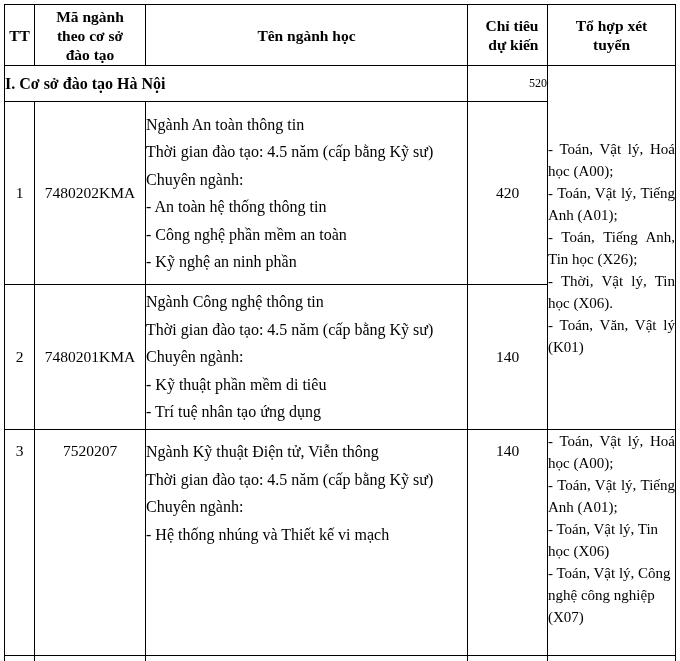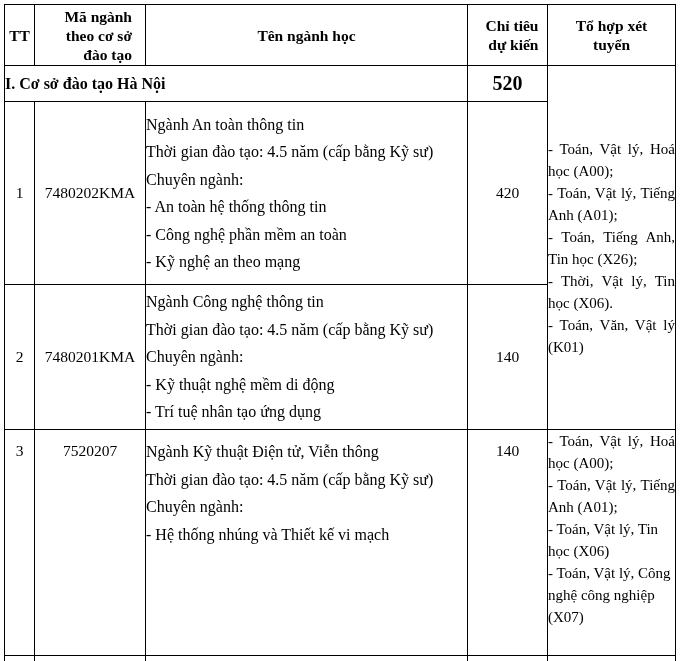--- a/index.html
+++ b/index.html
@@ -32,37 +32,37 @@
   
   tr.hdr { height: 61px; }
   tr.hdr th {
     font-weight: bold;
     font-size: 15.5px;
     line-height: 19px;
     text-align: center;
     vertical-align: middle;
   }
   th.h-tt { vertical-align: top; padding-top: 5px; }
-  .h-wrap-code  { max-width: 84px; margin: 0 auto; text-align: right; }
+  .h-wrap-code  { max-width: 84px; margin: 0 auto; }
   .h-wrap-quota { max-width: 62px; margin: 0 auto; text-align: right; }
   .h-wrap-combo { max-width: 72px; margin: 8px auto; }
 
   
   tr.section { height: 36px; }
   td.sec-title {
     font-weight: bold;
     font-size: 16px;
     text-align: left;
     vertical-align: middle;
     padding-left: 6px;
   }
   td.sec-quota {
-    font-weight: bold;
-    font-size: 20px;
-    text-align: center;
+    font-weight: normal;
+    font-size: 12px;
+    text-align: right;
     vertical-align: middle;
   }
 
   
   tr.r1 { height: 183px; }
   tr.r2 { height: 145px; }
   tr.r3 { height: 226px; }
   td.tt, td.code, td.quota {
     font-size: 15.5px;
     text-align: center;
@@ -139,33 +139,33 @@
 
   <tr class="r1">
     <td class="tt">1</td>
     <td class="code">7480202KMA</td>
     <td class="name">
       <div class="nline">Ngành An toàn thông tin</div>
       <div class="nline">Thời gian đào tạo: 4.5 năm (cấp bằng Kỹ sư)</div>
       <div class="nline">Chuyên ngành:</div>
       <div class="nline">- An toàn hệ thống thông tin</div>
       <div class="nline">- Công nghệ phần mềm an toàn</div>
-      <div class="nline">- Kỹ nghệ an theo mạng</div>
+      <div class="nline">- Kỹ nghệ an ninh phần</div>
     </td>
     <td class="quota">420</td>
   </tr>
 
   <tr class="r2">
     <td class="tt">2</td>
     <td class="code">7480201KMA</td>
     <td class="name">
       <div class="nline">Ngành Công nghệ thông tin</div>
       <div class="nline">Thời gian đào tạo: 4.5 năm (cấp bằng Kỹ sư)</div>
       <div class="nline">Chuyên ngành:</div>
-      <div class="nline">- Kỹ thuật nghệ mềm di động</div>
+      <div class="nline">- Kỹ thuật phần mềm di tiêu</div>
       <div class="nline">- Trí tuệ nhân tạo ứng dụng</div>
     </td>
     <td class="quota">140</td>
   </tr>
 
   <tr class="r3">
     <td class="tt">3</td>
     <td class="code">7520207</td>
     <td class="name">
       <div class="nline">Ngành Kỹ thuật Điện tử, Viễn thông</div>

